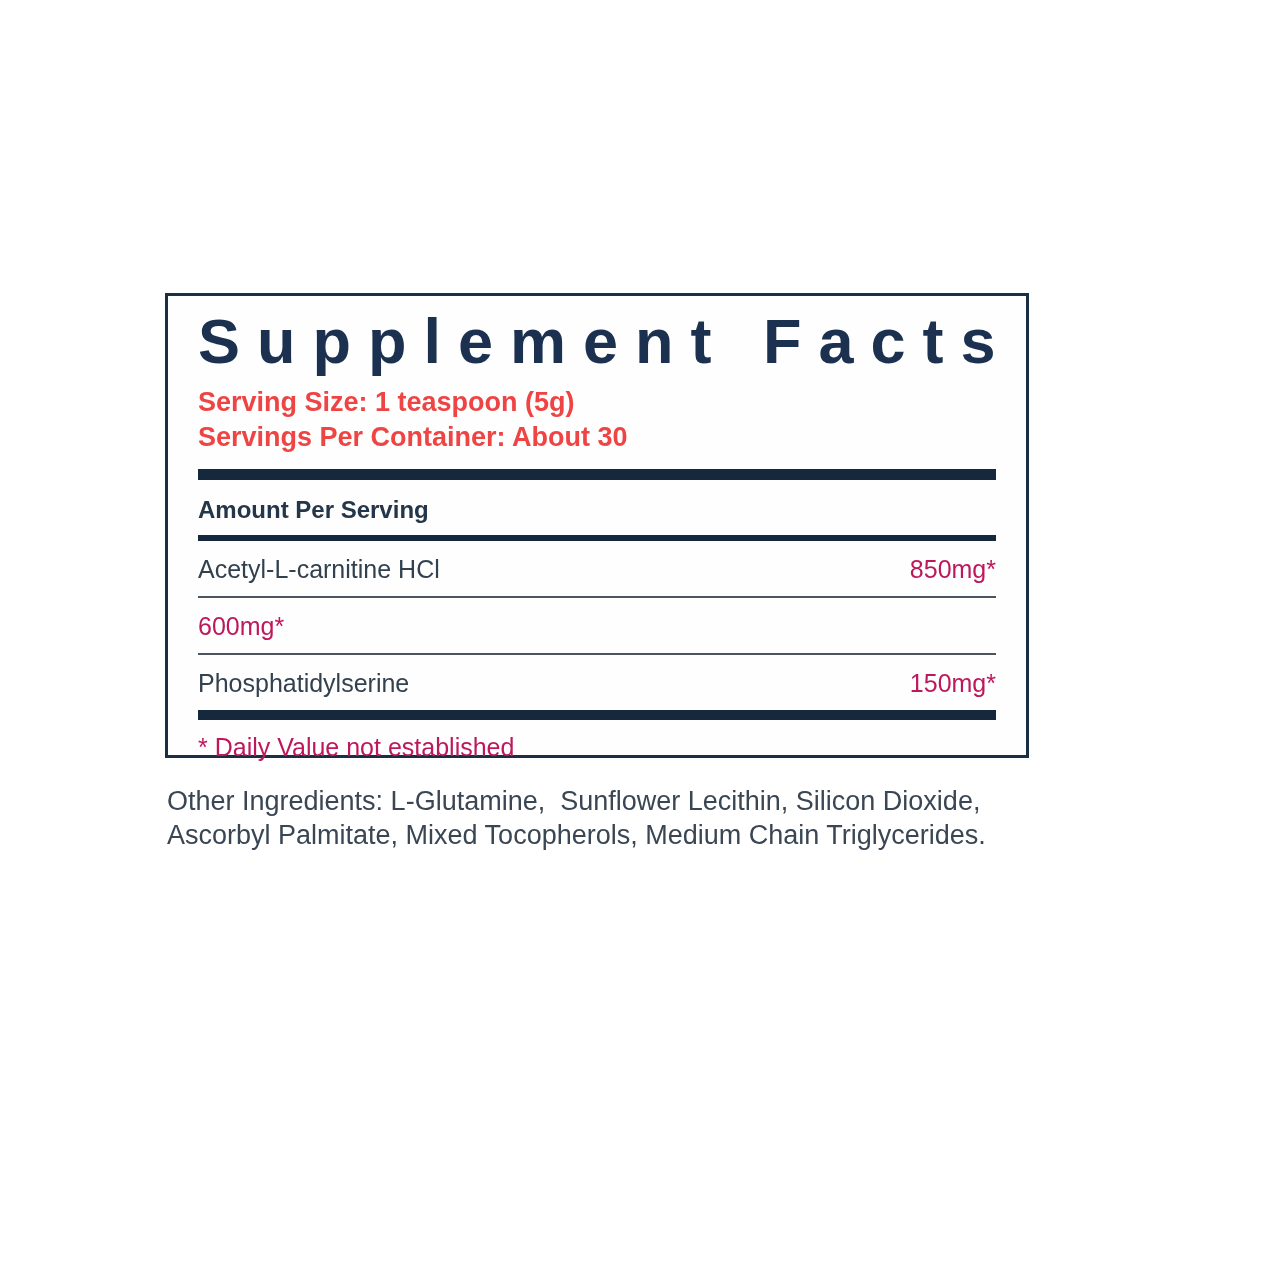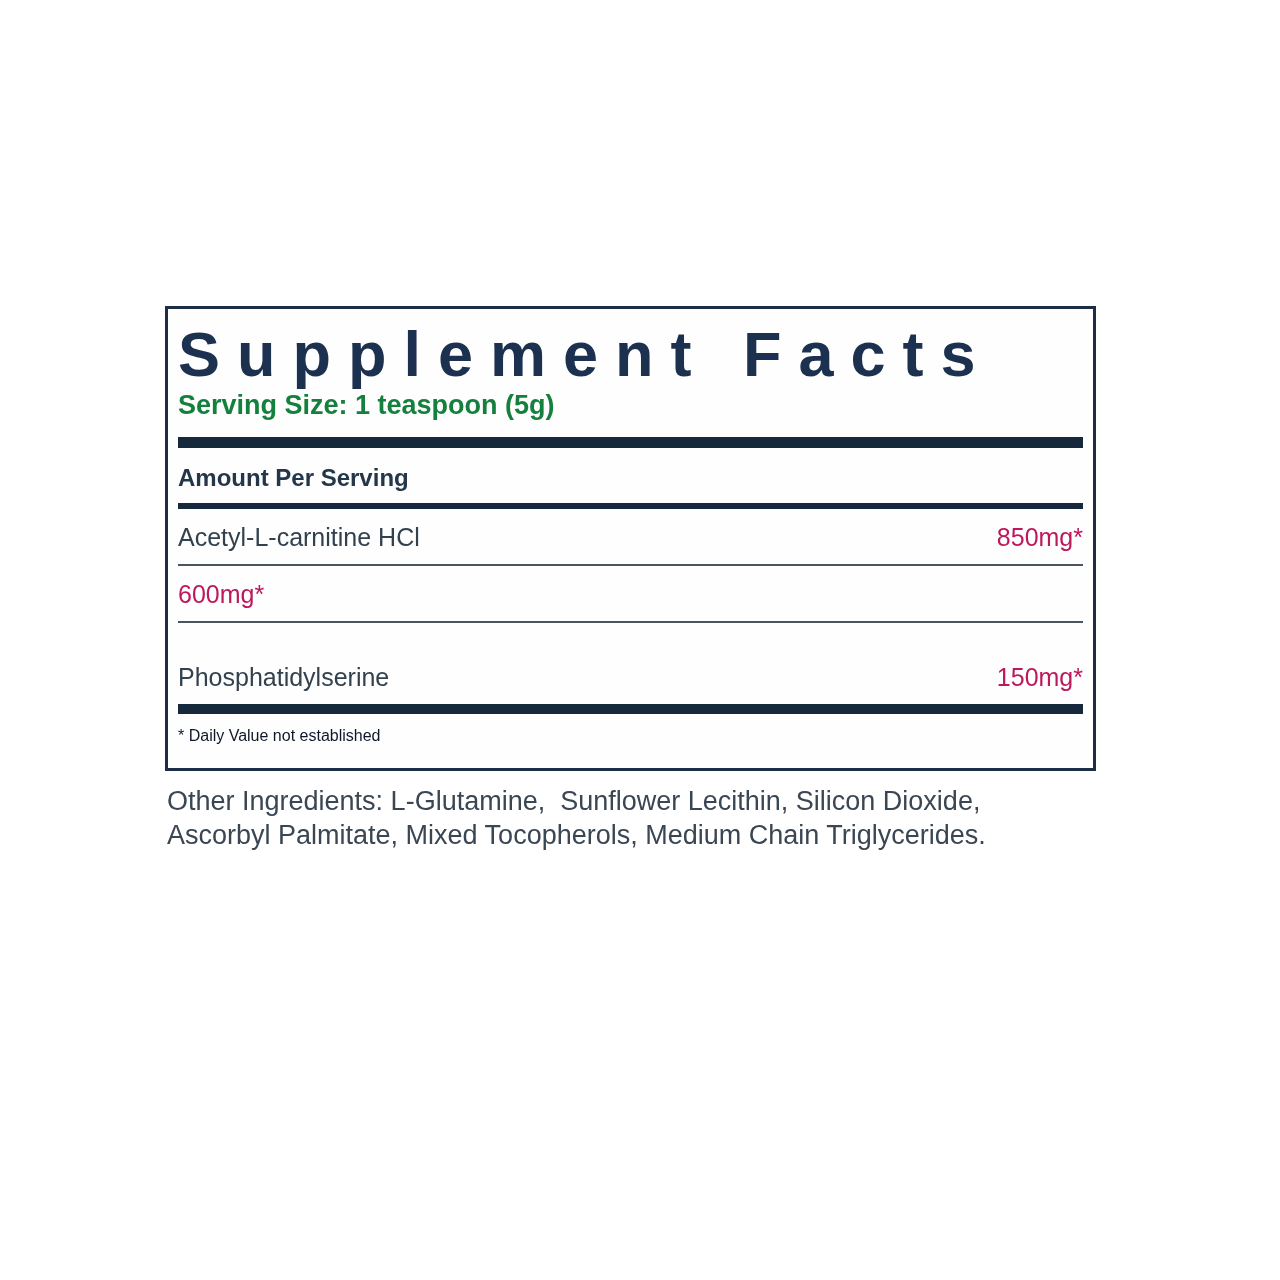--- a/index.html
+++ b/index.html
@@ -13,40 +13,40 @@
     overflow: hidden;
   }
   .canvas {
     position: absolute;
     inset: 0;
     background: #ffffff;
   }
   .panel {
     position: absolute;
     left: 165px;
-    top: 306px;
-    width: 931px;
+    top: 293px;
+    width: 864px;
     height: 465px;
     box-sizing: border-box;
     border: 3px solid #1b2e45;
     background: #fdfefd;
-    padding: 0 10px;
+    padding: 0 30px;
   }
   .title {
     color: #1c3050;
     font-weight: bold;
     font-size: 63px;
     letter-spacing: 17px;
     white-space: nowrap;
     margin-top: 14px;
     line-height: 1.0;
   }
   .serving-block {
-    margin-top: 2px;
-    color: #15803d;
+    margin-top: 12px;
+    color: #ef4444;
     font-weight: bold;
     font-size: 27px;
     line-height: 1.3;
   }
   .bar {
     background: #16293c;
     width: 100%;
   }
   .bar-thick { height: 11px; margin-top: 14px; }
   .bar-mid   { height: 6px; }
@@ -60,25 +60,25 @@
   }
   .row {
     display: flex;
     justify-content: space-between;
     align-items: flex-start;
     font-size: 25px;
     color: #33414f;
     padding: 14px 0 12px 0;
     border-bottom: 2px solid #4a5560;
   }
-  .row.last { border-bottom: none; margin-top: 26px; }
+  .row.last { border-bottom: none; }
   .row .amt { color: #be185d; }
   .footnote {
-    color: #0f172a;
-    font-size: 16px;
+    color: #be185d;
+    font-size: 25px;
     padding-top: 13px;
   }
   .other-ingredients {
     position: absolute;
     left: 167px;
     top: 785px;
     width: 912px;
     color: #3a4653;
     font-size: 27px;
     line-height: 1.25;
@@ -89,20 +89,21 @@
 <body>
 
 <div class="canvas">
 
   <div class="panel">
 
     <div class="title">Supplement Facts</div>
 
     <div class="serving-block">
       <div>Serving Size: 1 teaspoon (5g)</div>
+      <div>Servings Per Container: About 30</div>
     </div>
 
     <div class="bar bar-thick"></div>
 
     <div class="amount-header">Amount Per Serving</div>
 
     <div class="bar bar-mid"></div>
 
     <div class="row">
       <span>Acetyl-L-carnitine HCl</span>

